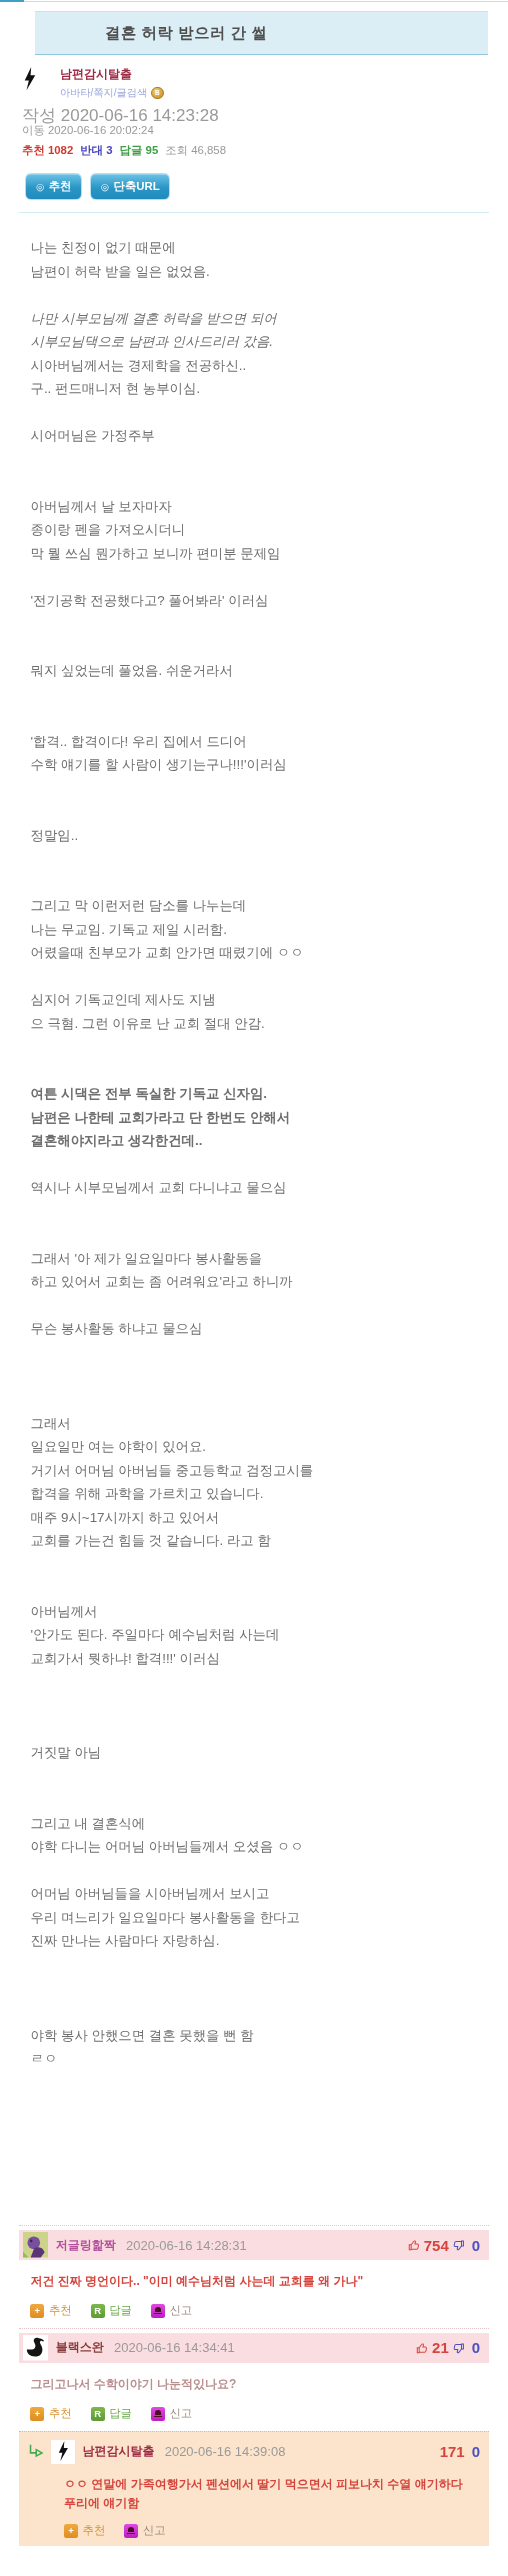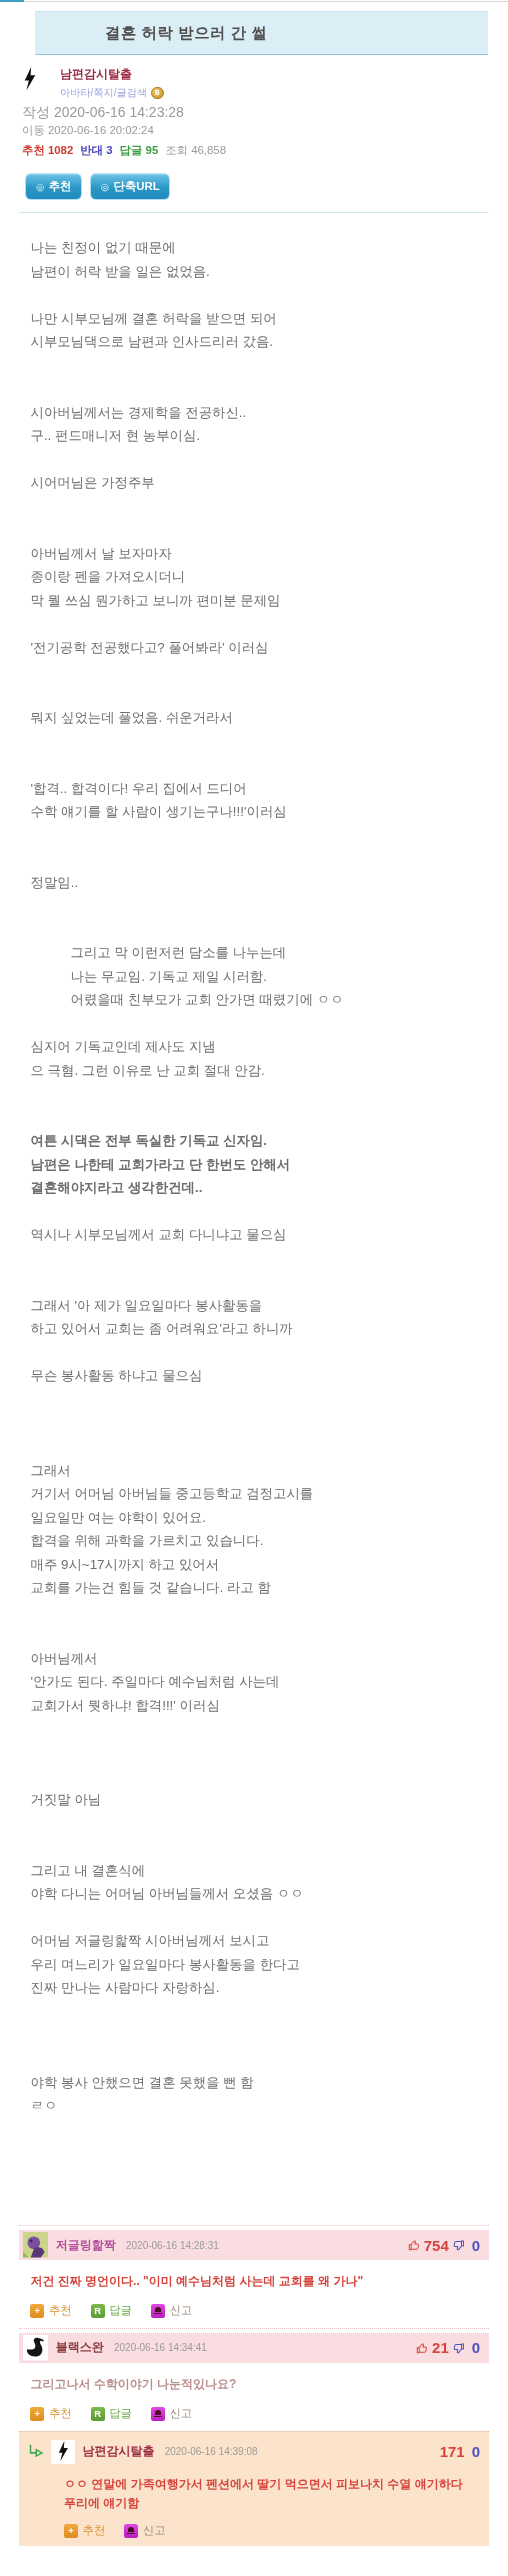--- a/index.html
+++ b/index.html
@@ -13,21 +13,21 @@
              border-top:1.3px solid #c6e2ee;border-bottom:1.9px solid #8fc7d9;}
   .title-box .t{display:block;line-height:42px;padding-left:70px;font-size:15.3px;font-weight:bold;color:#4f4f4f;letter-spacing:0.6px;}
   
   .bolt-author{position:absolute;left:23px;top:67px;width:14px;height:28px;}
   .author-name{position:absolute;left:60px;top:66px;font-size:12px;font-weight:bold;color:#9c2b44;}
   .author-links{position:absolute;left:60px;top:86px;font-size:10.2px;color:#9aa4de;display:flex;align-items:center;gap:3.8px;}
   .coin{display:inline-flex;align-items:center;justify-content:center;width:10.8px;height:10.8px;border-radius:50%;
         background:radial-gradient(circle at 35% 30%,#f2cf7a,#d9a43b 60%,#b8862a);border:0.6px solid #a87b22;
         color:#fff;font-size:6.4px;font-weight:bold;}
   
-  .meta1{position:absolute;left:22px;top:104px;font-size:14px;color:#9a9a9a;}
+  .meta1{position:absolute;left:22px;top:104px;font-size:17px;color:#9a9a9a;}
   .meta2{position:absolute;left:22px;top:123px;font-size:11.4px;color:#9a9a9a;}
   .stats{position:absolute;left:22px;top:143px;font-size:11.4px;display:flex;gap:7px;font-weight:bold;}
   .st-rec{color:#cf3a30;text-align:right;} .st-opp{color:#4844bb;} .st-rep{color:#3d9e44;} .st-view{color:#9a9a9a;font-weight:normal;}
   
   .tbtns{position:absolute;left:25.4px;top:173px;display:flex;gap:8.3px;}
   .tbtn{display:inline-flex;align-items:center;justify-content:center;gap:4.5px;height:27px;padding:0 9.5px;border-radius:5.7px;
         background:linear-gradient(#6cc3e6,#2a96c6 55%,#1f8cbd);border:1.3px solid #b4dff0;color:#fff;font-weight:bold;
         font-size:11.4px;box-shadow:inset 0 0.6px 0 rgba(255,255,255,.55);cursor:pointer;}
   .tbtn .ci{font-size:9.5px;font-weight:normal;}
   .divider{position:absolute;left:19px;top:212px;width:470px;height:1.3px;background:#d4eaf1;}
@@ -36,21 +36,21 @@
   .para{margin:0;}
   .para span{display:block;height:23.5px;line-height:23.5px;white-space:nowrap;}
   
   .comments{position:absolute;left:19px;top:2225px;width:470px;}
   .csep{border-top:1.3px dotted #e4c4c6;margin-bottom:2.5px;}
   .comment{margin-bottom:3.8px;}
   .cbar{height:30.5px;background:#fadde0;display:flex;align-items:center;padding:0 9px 0 3.8px;margin-top:3.8px;}
   .avatar{width:25.4px;height:25.4px;margin-right:7.6px;flex:0 0 auto;}
   .avatar svg{width:25.4px;height:25.4px;display:block;}
   .nick{font-weight:bold;font-size:12px;cursor:pointer;}
-  .cdate{color:#9a9a9a;font-size:10px;margin-left:10.2px;}
+  .cdate{color:#9a9a9a;font-size:13px;margin-left:10.2px;}
   .votes{margin-left:auto;display:flex;align-items:center;gap:3.2px;font-weight:bold;font-size:15px;}
   .thumb{width:12.7px;height:12.7px;display:inline-flex;cursor:pointer;}
   .upnum{color:#d6453d;} .downnum{color:#4a52c0;margin-left:3.8px;}
   .ctext{margin:11.4px 0 0 11.4px;font-size:12px;font-weight:bold;min-height:18px;line-height:18px;}
   .cbtns{margin:12.7px 0 9px 11.4px;display:flex;gap:19px;align-items:center;height:16.5px;}
   .cbtn{display:inline-flex;align-items:center;gap:4.5px;font-size:11.4px;cursor:pointer;}
   .cbi{width:14px;height:14px;border-radius:2.5px;display:inline-flex;align-items:center;justify-content:center;
        color:#fff;font-weight:bold;font-size:9.5px;position:relative;}
   .ic-plus{background:linear-gradient(#f0a93e,#df8d1f);}
   .ic-reply-r{background:linear-gradient(#7cb84c,#5c9b34);}
@@ -111,21 +111,21 @@
     </button>
   </div>
 
   <div class="divider"></div>
 
   <div class="body-text" id="body-paragraphs">
       <p class="para" style="margin-bottom: 23.5px;">
         <span>나는 친정이 없기 때문에</span>
         <span>남편이 허락 받을 일은 없었음.</span>
       </p>
-      <p class="para" style="margin-bottom: 47px;">
+      <p class="para" style=" font-style: italic;">
         <span>나만 시부모님께 결혼 허락을 받으면 되어</span>
         <span>시부모님댁으로 남편과 인사드리러 갔음.</span>
       </p>
       <p class="para" style="margin-bottom: 23.5px;">
         <span>시아버님께서는 경제학을 전공하신..</span>
         <span>구.. 펀드매니저 현 농부이심.</span>
       </p>
       <p class="para" style="margin-bottom: 47px;">
         <span>시어머님은 가정주부</span>
       </p>
@@ -140,21 +140,21 @@
       <p class="para" style="margin-bottom: 47px;">
         <span>뭐지 싶었는데 풀었음. 쉬운거라서</span>
       </p>
       <p class="para" style="margin-bottom: 47px;">
         <span>'합격.. 합격이다! 우리 집에서 드디어</span>
         <span>수학 얘기를 할 사람이 생기는구나!!!'이러심</span>
       </p>
       <p class="para" style="margin-bottom: 47px;">
         <span>정말임..</span>
       </p>
-      <p class="para" style="margin-bottom: 23.5px; margin-left: 40px;">
+      <p class="para" style="margin-bottom: 23.5px;">
         <span>그리고 막 이런저런 담소를 나누는데</span>
         <span>나는 무교임. 기독교 제일 시러함.</span>
         <span>어렸을때 친부모가 교회 안가면 때렸기에 ㅇㅇ</span>
       </p>
       <p class="para" style="margin-bottom: 47px;">
         <span>심지어 기독교인데 제사도 지냄</span>
         <span>으 극혐. 그런 이유로 난 교회 절대 안감.</span>
       </p>
       <p class="para" style="margin-bottom: 23.5px; font-weight: bold;">
         <span>여튼 시댁은 전부 독실한 기독교 신자임.</span>
@@ -166,40 +166,40 @@
       </p>
       <p class="para" style="margin-bottom: 23.5px;">
         <span>그래서 '아 제가 일요일마다 봉사활동을</span>
         <span>하고 있어서 교회는 좀 어려워요'라고 하니까</span>
       </p>
       <p class="para" style="margin-bottom: 71px;">
         <span>무슨 봉사활동 하냐고 물으심</span>
       </p>
       <p class="para" style="margin-bottom: 47px;">
         <span>그래서</span>
+        <span>일요일만 여는 야학이 있어요.</span>
         <span>거기서 어머님 아버님들 중고등학교 검정고시를</span>
-        <span>일요일만 여는 야학이 있어요.</span>
         <span>합격을 위해 과학을 가르치고 있습니다.</span>
         <span>매주 9시~17시까지 하고 있어서</span>
         <span>교회를 가는건 힘들 것 같습니다. 라고 함</span>
       </p>
       <p class="para" style="margin-bottom: 71px;">
         <span>아버님께서</span>
         <span>'안가도 된다. 주일마다 예수님처럼 사는데</span>
         <span>교회가서 뭣하냐! 합격!!!' 이러심</span>
       </p>
       <p class="para" style="margin-bottom: 47px;">
         <span>거짓말 아님</span>
       </p>
       <p class="para" style="margin-bottom: 23.5px;">
         <span>그리고 내 결혼식에</span>
         <span>야학 다니는 어머님 아버님들께서 오셨음 ㅇㅇ</span>
       </p>
       <p class="para" style="margin-bottom: 71px;">
-        <span>어머님 저글링핥짝 시아버님께서 보시고</span>
+        <span>어머님 아버님들을 시아버님께서 보시고</span>
         <span>우리 며느리가 일요일마다 봉사활동을 한다고</span>
         <span>진짜 만나는 사람마다 자랑하심.</span>
       </p>
       <p class="para" style="margin-bottom: 0px;">
         <span>야학 봉사 안했으면 결혼 못했을 뻔 함</span>
         <span>ㄹㅇ</span>
       </p>
     </div>
 
   <div class="comments" id="comments">

